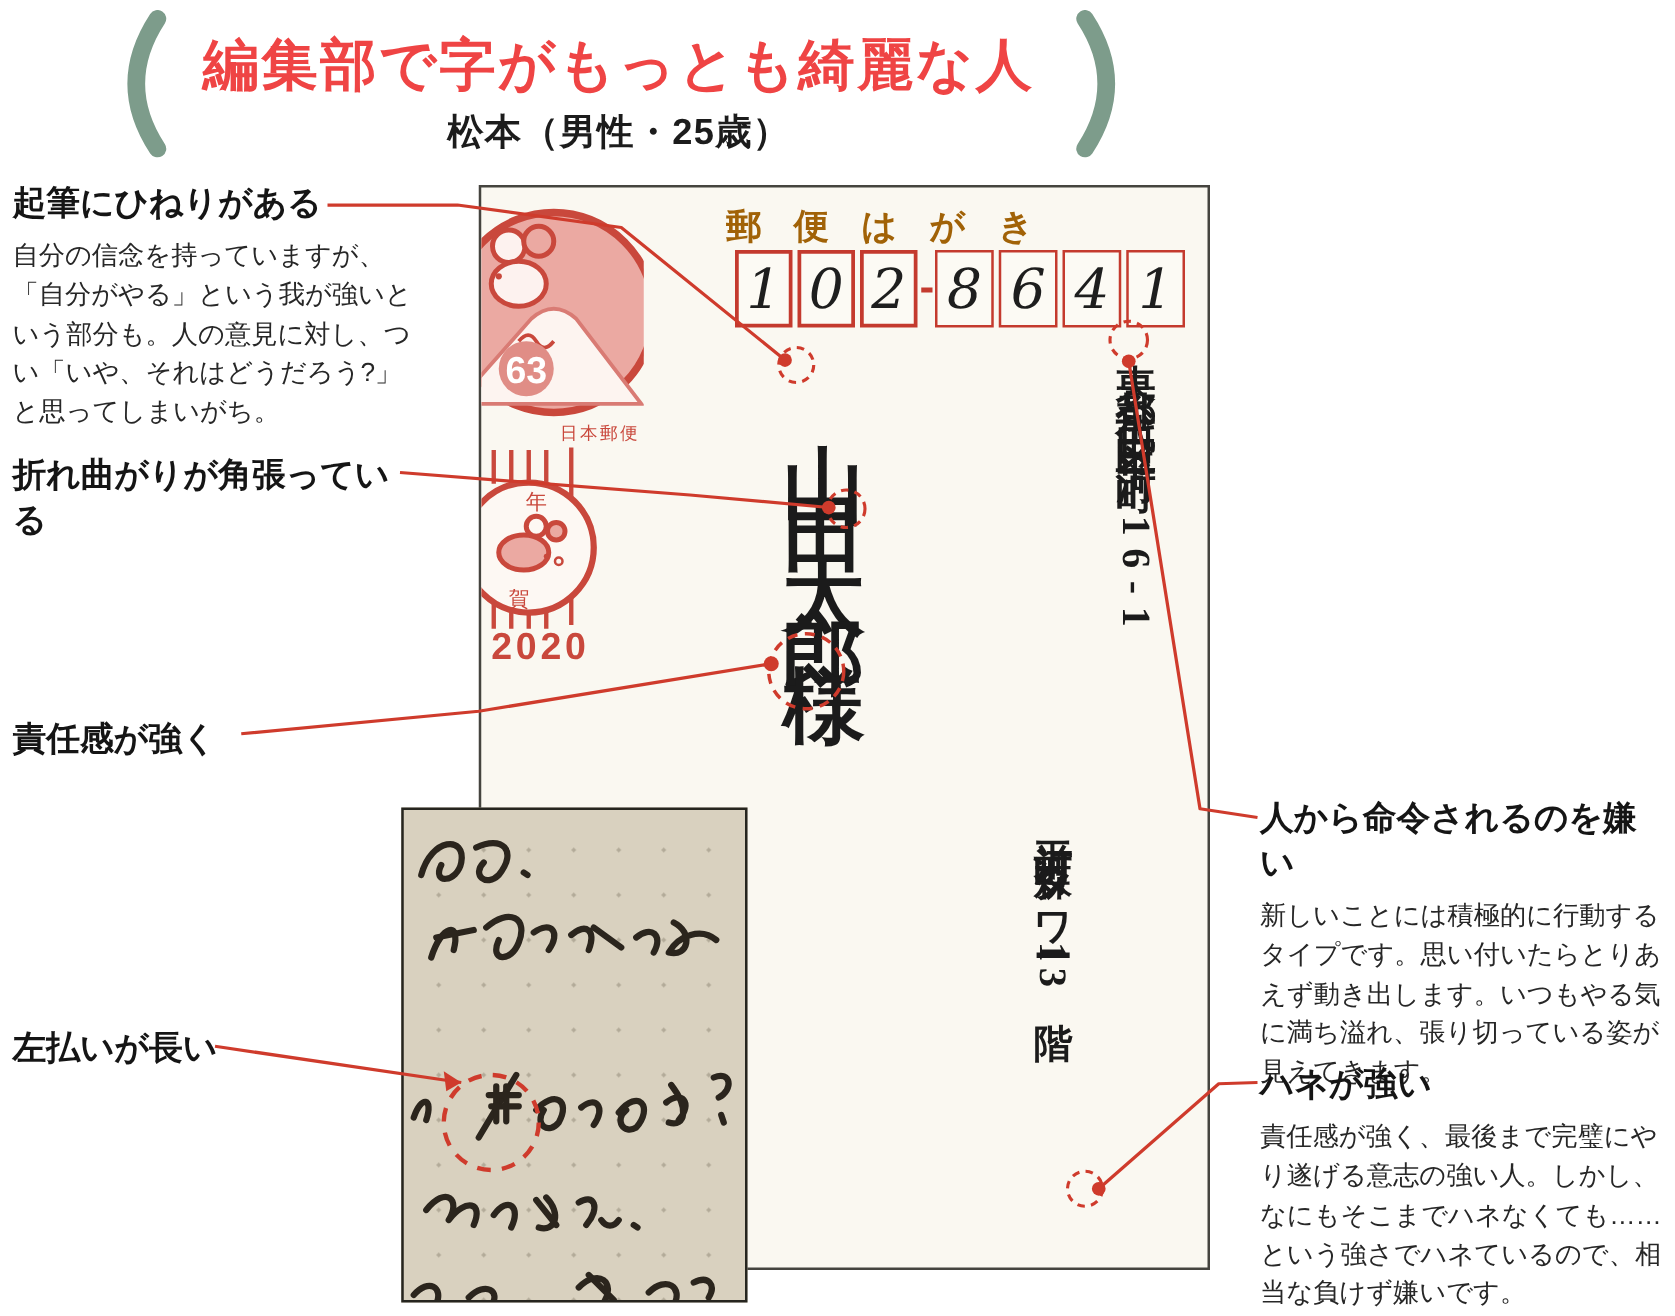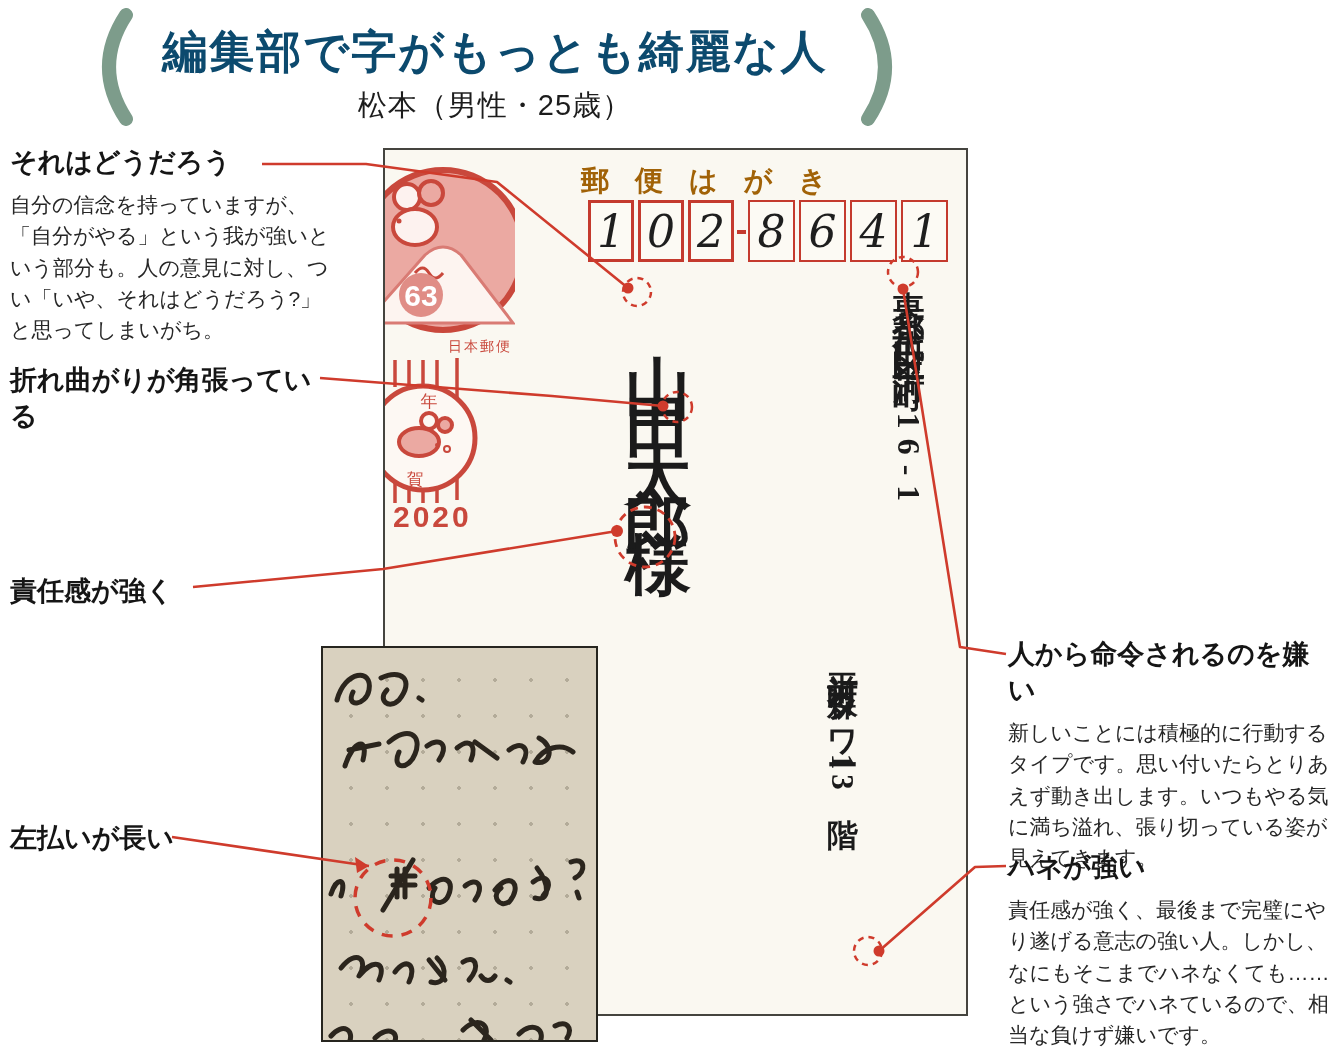--- a/index.html
+++ b/index.html
@@ -1,22 +1,22 @@
 <!DOCTYPE html>
 <html><head>
 <meta charset="utf-8">
 <style>
   html,body{margin:0;padding:0;background:#ffffff;}
   .canvas{position:relative;width:1340px;height:1053px;background:#ffffff;overflow:hidden;
           font-family:"Liberation Sans",sans-serif;}
   
   .page-title{position:absolute;left:140px;top:22px;width:710px;text-align:center;
-    font-size:45px;font-weight:900;letter-spacing:2px;color:#0c4a6e;white-space:nowrap;}
+    font-size:45px;font-weight:900;letter-spacing:2px;color:#ef4444;white-space:nowrap;}
   .page-subtitle{position:absolute;left:140px;top:86px;width:710px;text-align:center;
-    font-size:29px;font-weight:400;color:#1c1c1c;letter-spacing:1px;}
+    font-size:29px;font-weight:700;color:#1c1c1c;letter-spacing:1px;}
   
   .note{position:absolute;width:320px;}
   .note h3{margin:0 0 9px 0;font-size:27px;font-weight:900;color:#151515;letter-spacing:0;}
   .note p{margin:0;font-size:21px;line-height:1.49;color:#272727;}
   .note-r{width:328px;}
   
   .postcard{position:absolute;left:383px;top:148px;width:585px;height:868px;
     background:#faf8f1;border:2px solid #45443f;box-sizing:border-box;overflow:hidden;z-index:1;}
   .pc-header{position:absolute;left:196px;top:12px;font-size:28px;letter-spacing:26px;
     color:#a16207;font-weight:600;white-space:nowrap;}
@@ -47,21 +47,21 @@
   <svg class="hdr-paren" style="left:82px;top:8px" width="60" height="118" viewBox="0 0 60 118">
     <path d="M44,7 Q10,59 44,111" fill="none" stroke="#7d9c8b" stroke-width="14" stroke-linecap="round"></path>
   </svg>
   <svg class="hdr-paren" style="left:852px;top:8px" width="60" height="118" viewBox="0 0 60 118">
     <path d="M16,7 Q50,59 16,111" fill="none" stroke="#7d9c8b" stroke-width="14" stroke-linecap="round"></path>
   </svg>
   <div class="page-title">編集部で字がもっとも綺麗な人</div>
   <div class="page-subtitle">松本（男性・25歳）</div>
 
   <div class="note" style="left:10px;top:144px">
-    <h3>それはどうだろう</h3>
+    <h3>起筆にひねりがある</h3>
     <p>自分の信念を持っていますが、「自分がやる」という我が強いという部分も。人の意見に対し、つい「いや、それはどうだろう?」と思ってしまいがち。</p>
   </div>
   <div class="note" style="left:10px;top:362px">
     <h3>折れ曲がりが角張っている</h3>
   </div>
   <div class="note" style="left:10px;top:573px">
     <h3>責任感が強く</h3>
   </div>
   <div class="note" style="left:10px;top:820px">
     <h3>左払いが長い</h3>

